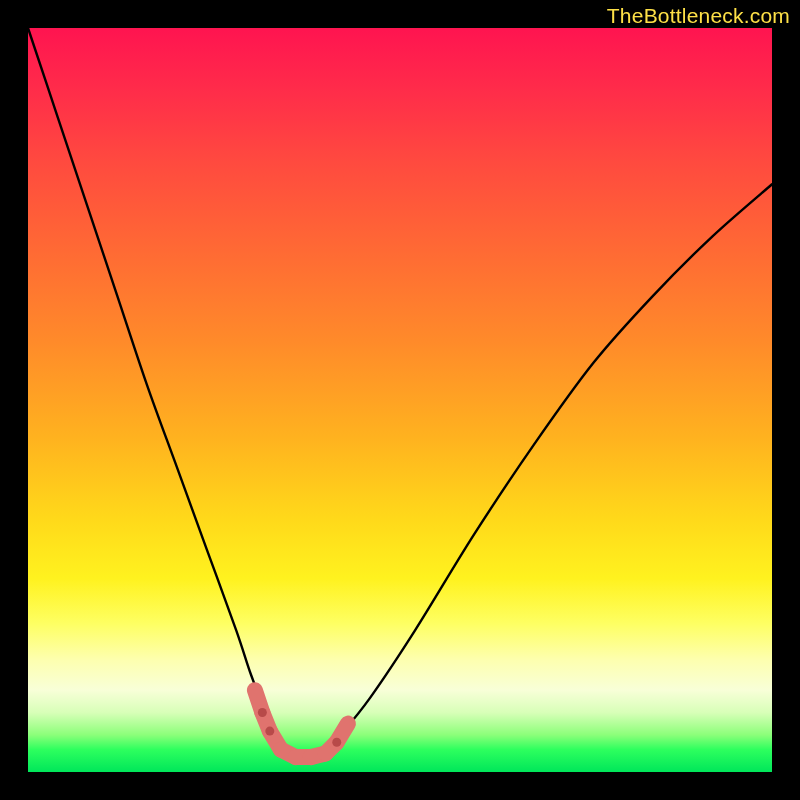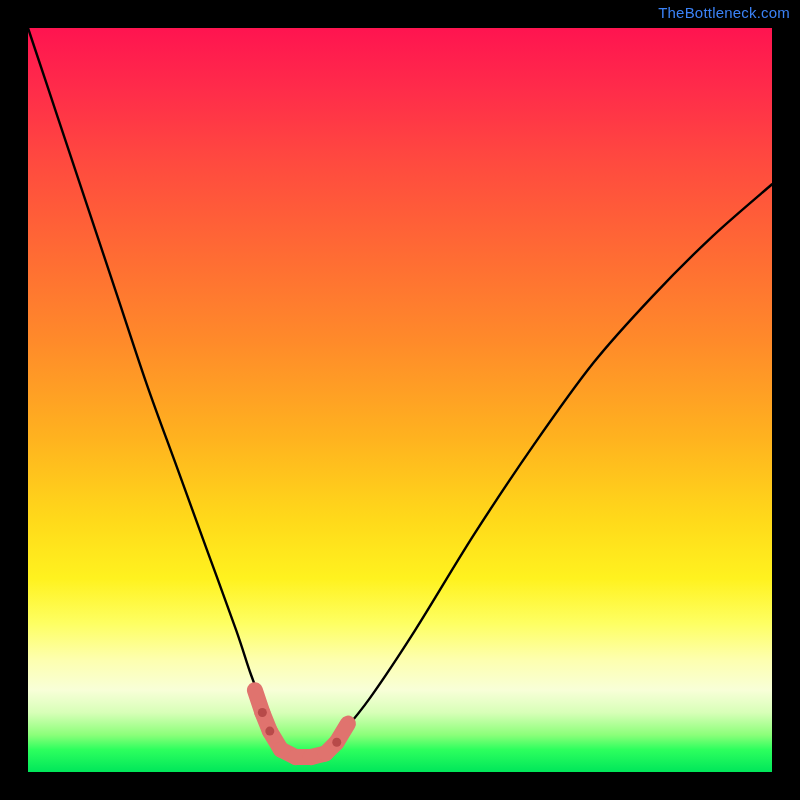--- a/index.html
+++ b/index.html
@@ -41,22 +41,22 @@
       #d8ffb8 92%,
       #8cff7a 95%,
       #2dff5e 97%,
       #00e65a 100%
     );
   }
   .watermark {
     position: absolute;
     top: 4px;
     right: 10px;
-    color: #3b82f6;
-    font-size: 15px;
+    color: #fde047;
+    font-size: 21px;
     letter-spacing: 0.2px;
     user-select: none;
   }
   svg.curve {
     position: absolute;
     left: 0;
     top: 0;
     width: 744px;
     height: 744px;
     overflow: visible;

